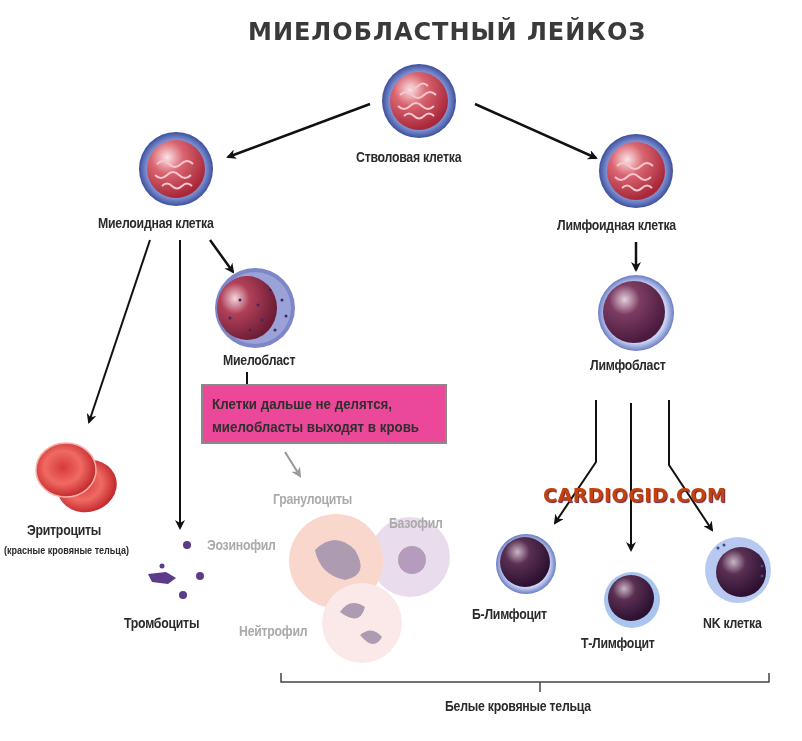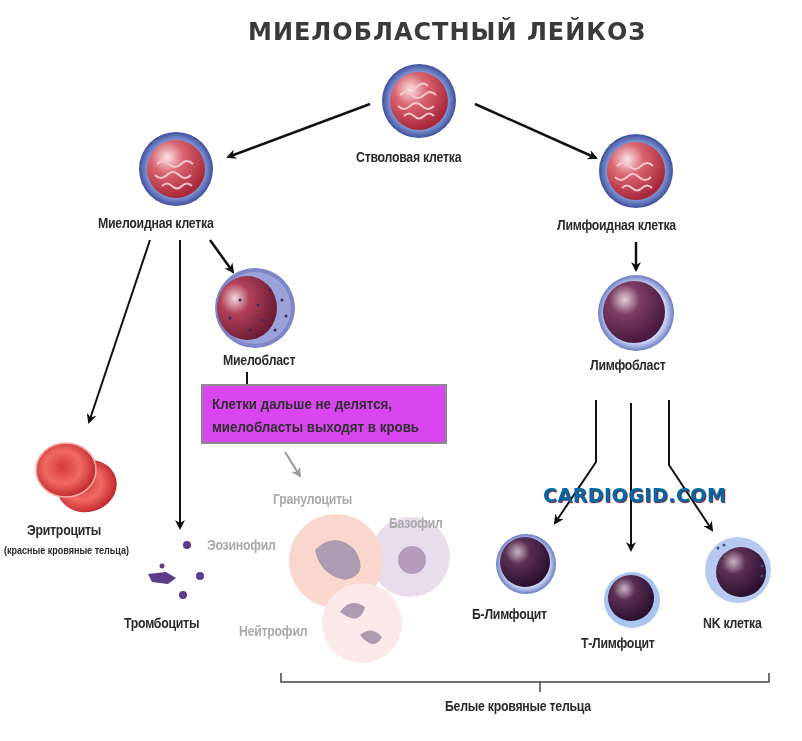--- a/index.html
+++ b/index.html
@@ -9,26 +9,26 @@
   .lbl { position: absolute; white-space: nowrap; color: #2b2b2b;
          font-family: "Liberation Sans", sans-serif; font-weight: bold;
          font-size: 15px; letter-spacing: -0.3px; transform: scaleX(0.82); transform-origin: left top; }
   .lbl.faded { color: #aaaaaa; }
   .title { position: absolute; left: 248px; top: 18px; font-size: 24px; font-weight: 900;
            color: #3a3a3a; letter-spacing: 1px; white-space: nowrap;
            font-family: "DejaVu Sans", sans-serif; }
   .subl { position: absolute; white-space: nowrap; color: #2b2b2b; font-size: 11px; font-weight: bold;
           transform: scaleX(0.82); transform-origin: left top; }
   .note { position: absolute; left: 201px; top: 384px; width: 246px; height: 60px;
-          background: #d946ef; border: 2px solid #8a8a8a; box-sizing: border-box;
+          background: #ec4899; border: 2px solid #8a8a8a; box-sizing: border-box;
           padding: 6px 9px; }
   .note div { font-weight: bold; font-size: 15.5px; color: #2f2f2f; line-height: 23px; white-space: nowrap;
               transform: scaleX(0.86); transform-origin: left top; }
   .wm { position: absolute; left: 543px; top: 484px; font-family: "DejaVu Sans", sans-serif;
-        font-weight: 900; font-size: 19px; color: #0369a1; letter-spacing: 0.5px;
+        font-weight: 900; font-size: 19px; color: #c2410c; letter-spacing: 0.5px;
         text-shadow: 1px 1px 1px #6a2040; }
 </style>
 </head>
 <body>
 
 <svg id="canvas" width="802" height="741" viewBox="0 0 802 741">
   <defs>
     <marker id="ah" markerWidth="10" markerHeight="10" refX="8" refY="5" orient="auto" markerUnits="userSpaceOnUse">
       <path d="M0,0 L10,5 L0,10 L3,5 Z" fill="#111"></path>
     </marker>

